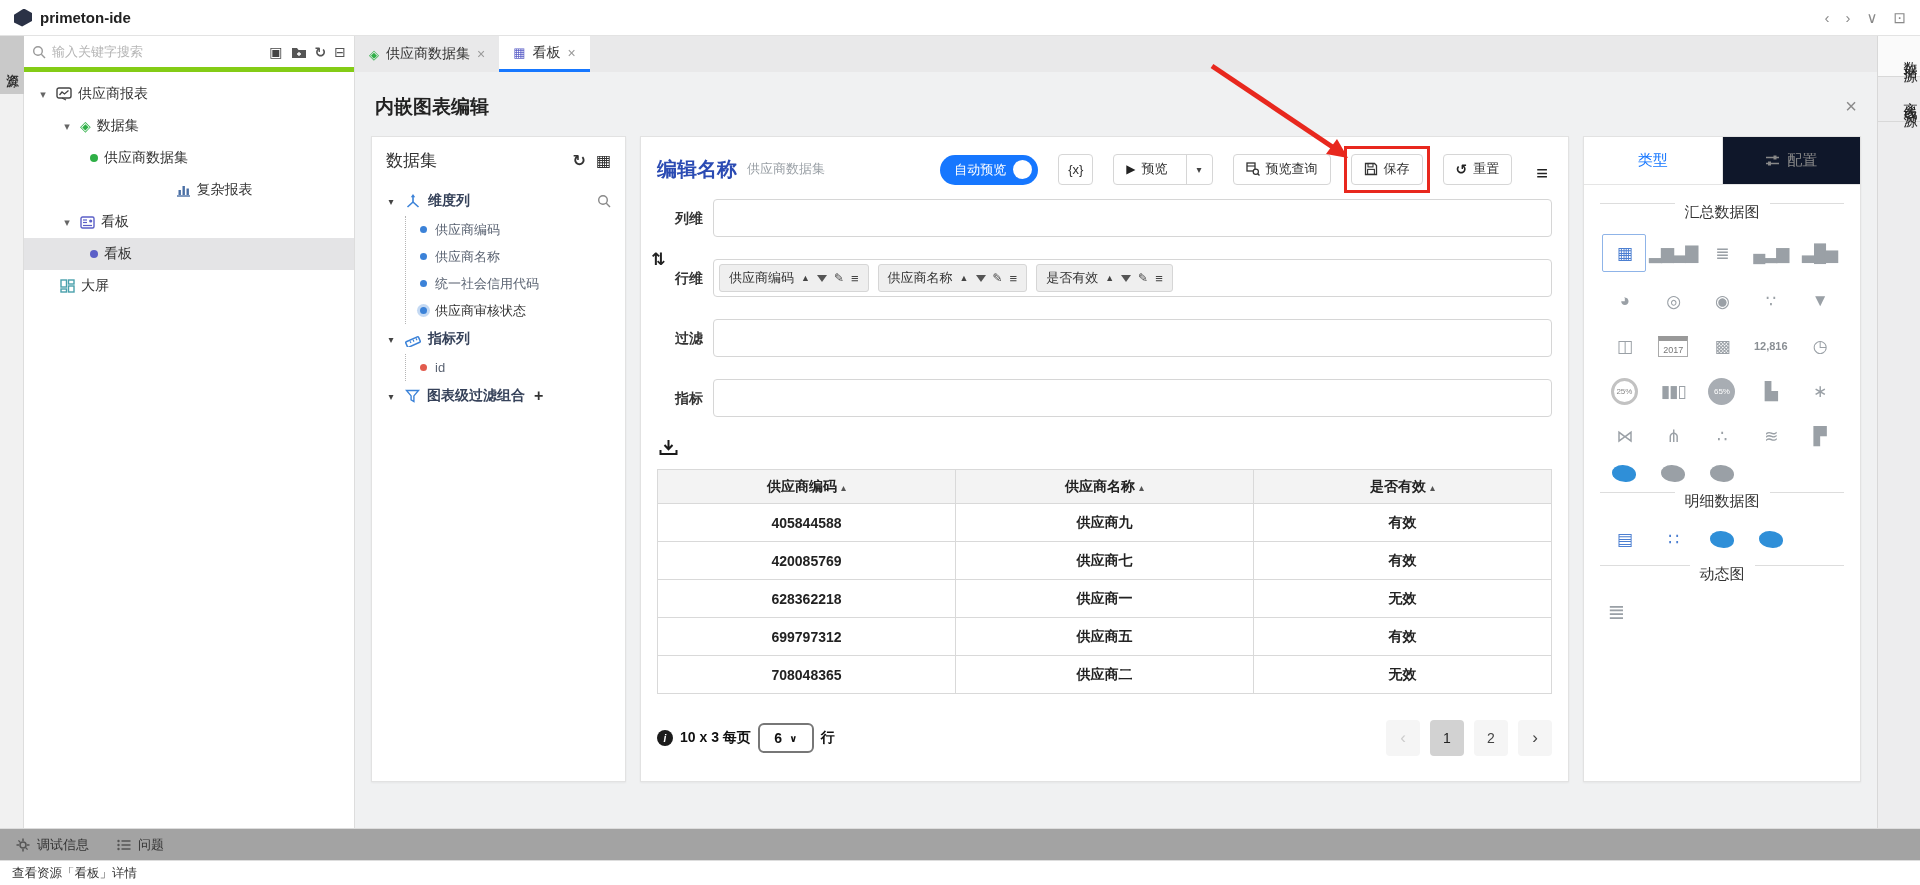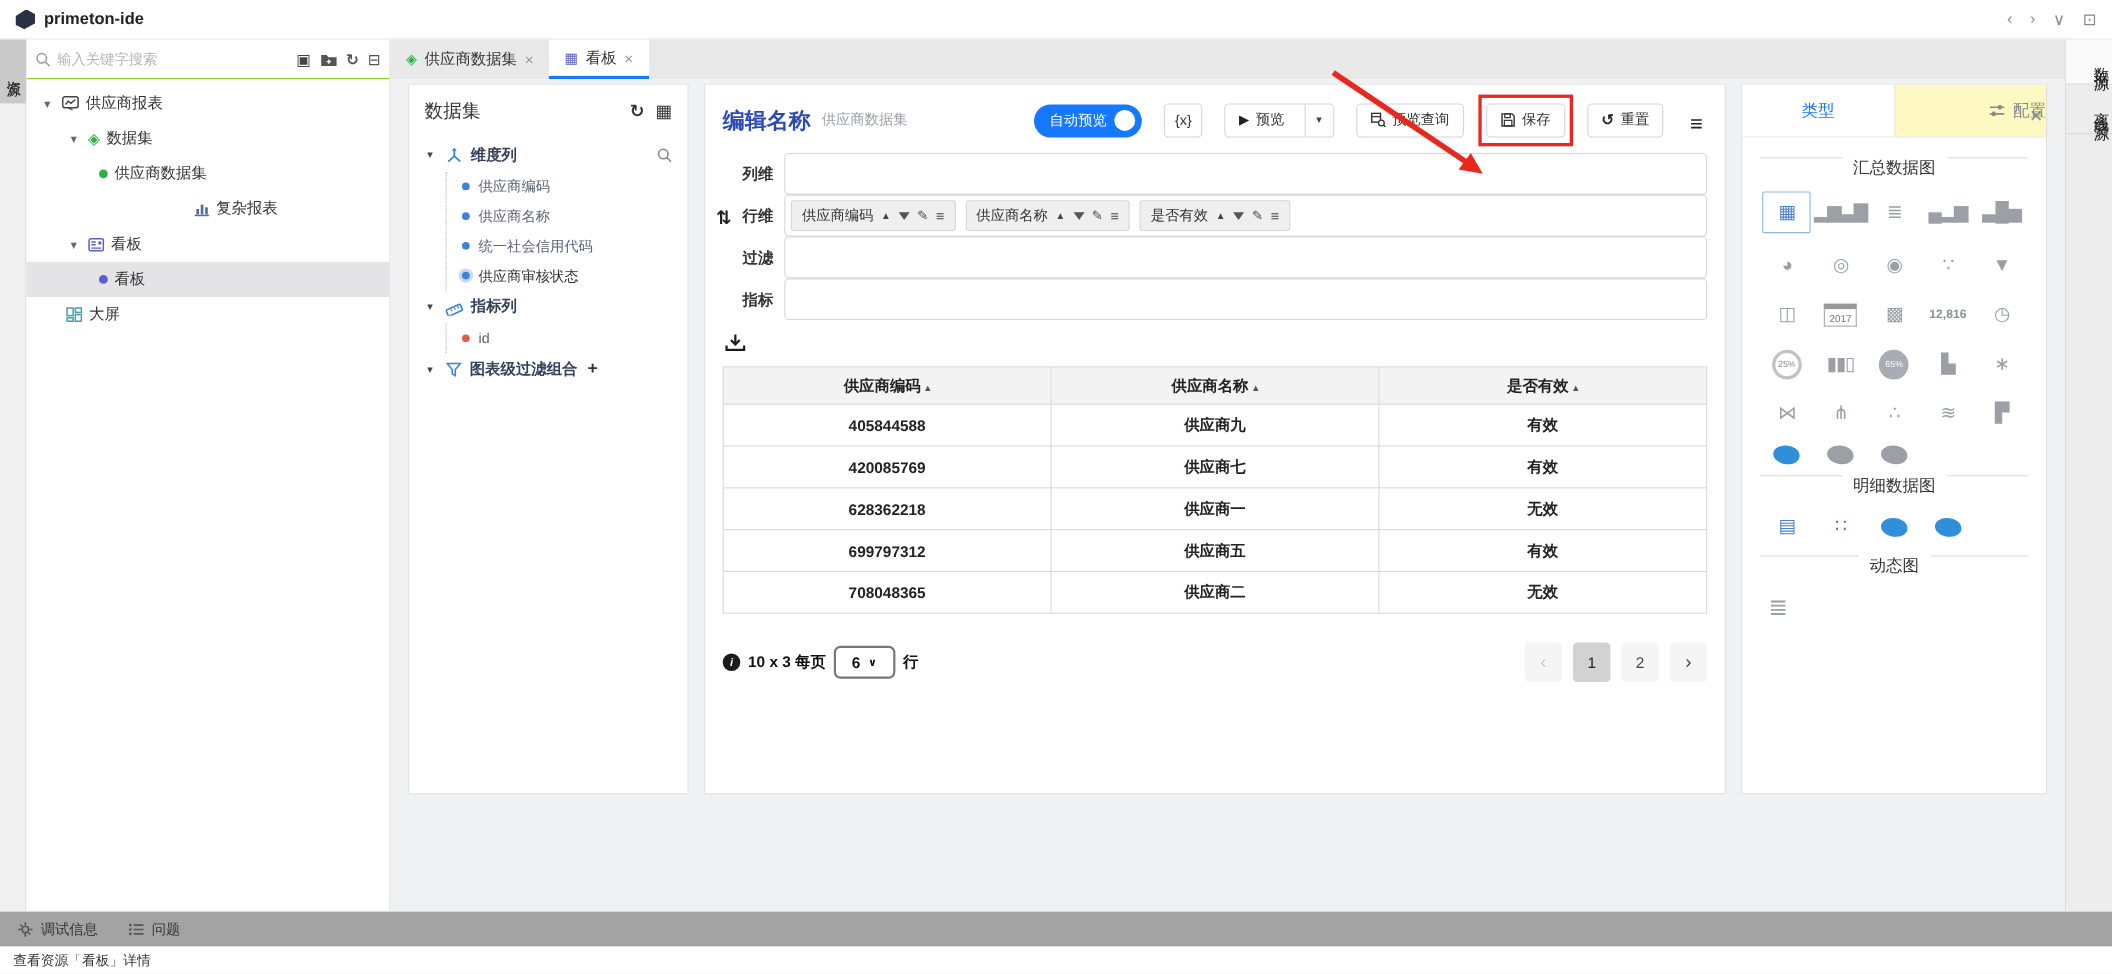--- a/index.html
+++ b/index.html
@@ -13,21 +13,21 @@
   .logo { width:18px; height:18px; background:#2b3246; margin-right:8px; clip-path:polygon(0 35%,55% 0,100% 25%,100% 70%,45% 100%,0 78%); }
   .app-title { font-size:15px; font-weight:bold; color:#222; }
   .titlebar-right { margin-left:auto; display:flex; gap:16px; color:#8a8a8a; font-size:15px; }
   .titlebar-right span { cursor:pointer; }
   
   .workspace { display:flex; height:792px; }
   .left-rail { width:24px; background:#f1f1f1; border-right:1px solid #ddd; }
   .rail-tab { background:#c9c9c9; color:#222; padding:8px 0; text-align:center; font-size:13px; writing-mode:vertical-rl; letter-spacing:2px; width:24px; height:58px; display:flex; align-items:center; justify-content:center; }
   
   .sidebar { width:331px; background:#fff; border-right:1px solid #ddd; display:flex; flex-direction:column; }
-  .search-row { height:36px; display:flex; align-items:center; gap:6px; padding:0 8px; border-bottom:1px solid #84cc16; }
+  .search-row { height:36px; display:flex; align-items:center; gap:6px; padding:0 8px; border-bottom:5px solid #84cc16; }
   .search-row input { border:none; outline:none; flex:1; font-size:13px; color:#333; min-width:20px; font-family:inherit; }
   .search-row input::placeholder { color:#b5b5b5; }
   .side-icons { display:flex; gap:8px; align-items:center; }
   .g-ic { font-size:14px; color:#555; line-height:1; cursor:pointer; }
   .g-ic.dark { color:#444; }
   .tree { padding-top:6px; }
   .trow { height:32px; display:flex; align-items:center; gap:6px; font-size:14px; color:#333; cursor:pointer; }
   .trow.sel { background:#e4e4e6; }
   .caret { width:14px; text-align:center; color:#666; font-size:11px; }
   .lv0 { padding-left:12px; } .lv1 { padding-left:36px; } .lv2 { padding-left:66px; }
@@ -73,21 +73,21 @@
   .btn { height:31px; background:#fff; border:1px solid #d6d6d6; border-radius:4px; display:flex; align-items:center; gap:6px; padding:0 12px; font-size:13px; color:#333; cursor:pointer; }
   .btn .bic { font-size:12px; color:#222; line-height:1; }
   .split { padding:0; }
   .split .seg1 { display:flex; align-items:center; gap:6px; padding:0 12px; height:100%; }
   .split .seg2 { border-left:1px solid #d6d6d6; padding:0 10px; height:100%; display:flex; align-items:center; font-size:10px; color:#444; }
   .menu-ic { font-size:20px; font-weight:bold; color:#222; padding:0 4px; cursor:pointer; }
   .anno-box { position:absolute; left:-8px; top:-9px; right:-8px; bottom:-9px; border:3px solid #e8281e; pointer-events:none; }
   
   .form { margin-top:12px; position:relative; }
   .swap { position:absolute; left:-6px; top:50px; font-size:17px; font-weight:bold; color:#222; }
-  .frow { display:flex; gap:10px; margin-bottom:0; }
+  .frow { display:flex; gap:10px; margin-bottom:22px; }
   .flabel { width:46px; text-align:right; font-size:14px; font-weight:bold; color:#333; line-height:38px; flex:none; }
   .fbox { flex:1; height:38px; border:1px solid #d6d6d6; border-radius:4px; background:#fff; display:flex; align-items:center; gap:9px; padding:0 5px; }
   .chip { background:#efefef; border:1px solid #d6d6d6; border-radius:3px; height:28px; display:flex; align-items:center; gap:7px; padding:0 9px; font-size:13px; color:#333; cursor:pointer; }
   .c-ic { font-size:9px; color:#444; line-height:1; }
   .c-ic.edit { font-size:12px; }
   .c-ic.align { font-size:13px; font-weight:bold; }
   .funnel { width:0; height:0; border-left:5px solid transparent; border-right:5px solid transparent; border-top:7px solid #555; display:inline-block; }
   .dl-row { margin:12px 0 10px 2px; }
   
   table.preview { width:100%; border-collapse:collapse; }
@@ -103,21 +103,21 @@
   .pager { margin-left:auto; display:flex; gap:10px; }
   .pbtn { width:34px; height:36px; border-radius:4px; background:#f5f5f5; display:flex; align-items:center; justify-content:center; font-size:14px; color:#444; cursor:pointer; }
   .pbtn.disabled { color:#ccc; }
   .pbtn.cur { background:#d2d2d2; color:#222; }
   .pbtn.arrow { font-size:17px; }
   
   .type-card { width:278px; flex:none; display:flex; flex-direction:column; }
   .tp-tabs { display:flex; height:48px; border-bottom:1px solid #e5e5e5; flex:none; }
   .tp-tab { flex:1; display:flex; align-items:center; justify-content:center; gap:7px; font-size:15px; cursor:pointer; }
   .tp-tab.on { color:#1677ff; background:#fff; }
-  .tp-tab.off { color:#888; background:#fef9c3; border-left:1px solid #e5e5e5;justify-content:flex-end; }
+  .tp-tab.off { color:#888; background:#0f172a; border-left:1px solid #e5e5e5; }
   .tp-body { padding:8px 16px; overflow:hidden; }
   .sec-title { display:flex; align-items:flex-start; gap:10px; font-size:15px; color:#333; margin:10px 0 12px 0; }
   .sec-title::before, .sec-title::after { content:""; flex:1; border-top:1px solid #ddd; }
   .tgrid { display:grid; grid-template-columns:repeat(5,1fr); row-gap:13px; justify-items:center; align-items:center; margin-bottom:6px; }
   .ticon { min-width:34px; height:32px; display:flex; align-items:center; justify-content:center; font-size:17px; color:#9aa0a6; cursor:pointer; letter-spacing:-1px; }
   .ticon.selected { border:1px solid #8fb4e8; border-radius:2px; width:44px; height:38px; }
   .ticon.blue { color:#4c7fd1; }
   .ticon.num { font-size:11px; font-weight:bold; letter-spacing:0; color:#8a8f94; }
   .ticon.cal { font-size:9px; letter-spacing:0; border:1px solid #aaa; border-top:5px solid #999; padding:4px 4px 1px 4px; height:auto; min-width:0; color:#777; }
   .ticon.ring { width:27px; height:27px; min-width:0; border:3px solid #c2c2c2; border-radius:50%; font-size:8px; letter-spacing:0; color:#888;text-align:center; }
@@ -237,20 +237,21 @@
         <span class="tclose">×</span>
       </div>
       <div class="etab active">
         <span class="tab-ic-purple">▦</span>
         <span>看板</span>
         <span class="tclose">×</span>
       </div>
     </div>
 
     <div class="main">
+      <div class="page-head">内嵌图表编辑</div>
       <span class="main-close">×</span>
 
       <div class="cards">
 
         <div class="card dataset-card">
           <div class="dp-head">
             <span class="dp-title">数据集</span>
             <div class="dp-icons">
               <span>↻</span>
               <span>▦</span>

